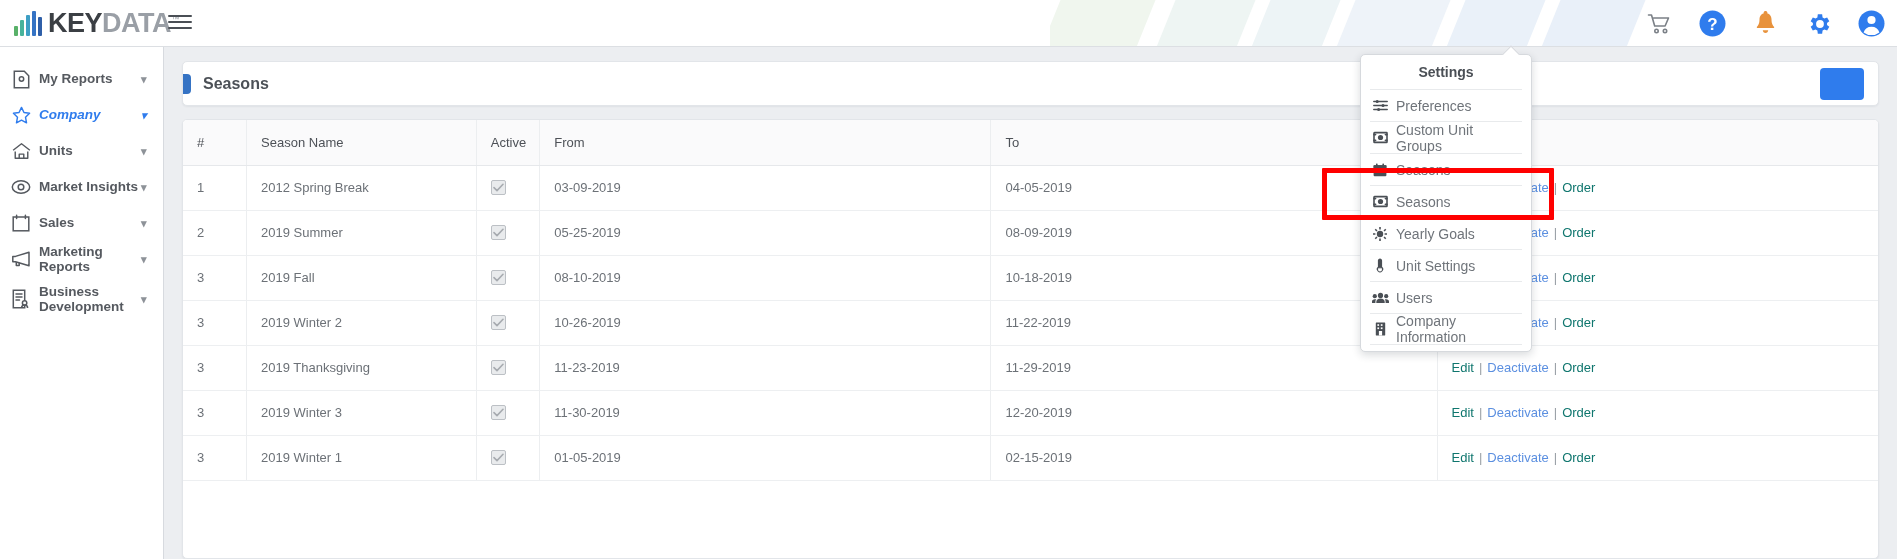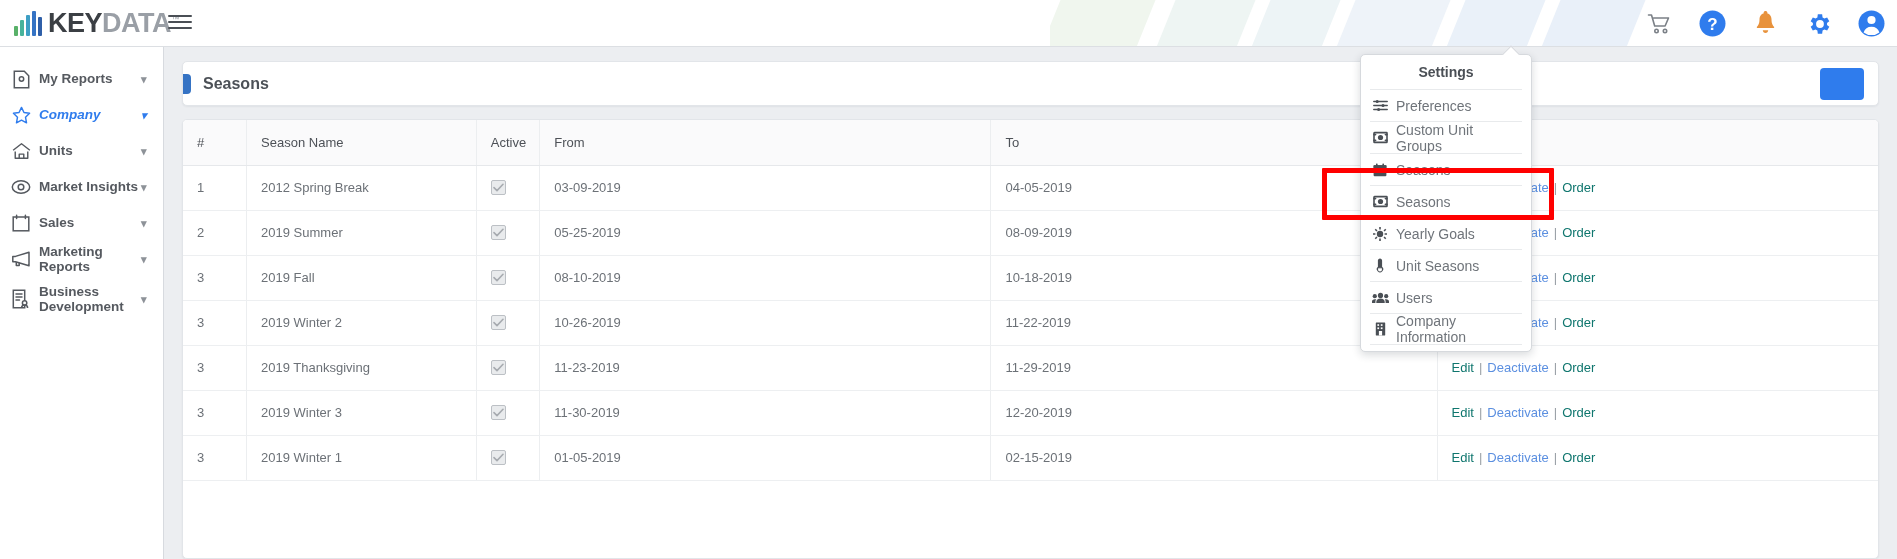--- a/index.html
+++ b/index.html
@@ -551,21 +551,21 @@
       <span>Yearly Goals</span>
     </div>
 
     <div class="settings-item">
       <span class="settings-ico">
         <svg width="8" height="15" viewBox="0 0 8 15" fill="#4a4f55">
           <path d="M4 0.4c-1.2 0-2.1 1-2.1 2.1v6.2a3.2 3.2 0 1 0 4.2 0V2.5C6.1 1.4 5.2.4 4 .4zm0 13a2 2 0 1 1 0-4 2 2 0 0 1 0 4z"></path>
           <rect x="3.3" y="3.4" width="1.4" height="7.2" rx="0.7"></rect>
         </svg>
       </span>
-      <span>Unit Seasons</span>
+      <span>Unit Settings</span>
     </div>
 
     <div class="settings-item">
       <span class="settings-ico">
         <svg width="17" height="12" viewBox="0 0 17 12" fill="#4a4f55">
           <circle cx="8.5" cy="3.4" r="2.6"></circle>
           <circle cx="2.8" cy="4.2" r="2.1"></circle>
           <circle cx="14.2" cy="4.2" r="2.1"></circle>
           <path d="M8.5 6.6c-2.6 0-4.2 1.4-4.2 3.1V11h8.4V9.7c0-1.7-1.6-3.1-4.2-3.1z"></path>
           <path d="M2.8 7.2C1.1 7.2 0 8.2 0 9.4V11h3.4V9.7c0-.9.3-1.8.9-2.4a4 4 0 0 0-1.5-.1zM14.2 7.2c1.7 0 2.8 1 2.8 2.2V11h-3.4V9.7c0-.9-.3-1.8-.9-2.4a4 4 0 0 1 1.5-.1z"></path>

